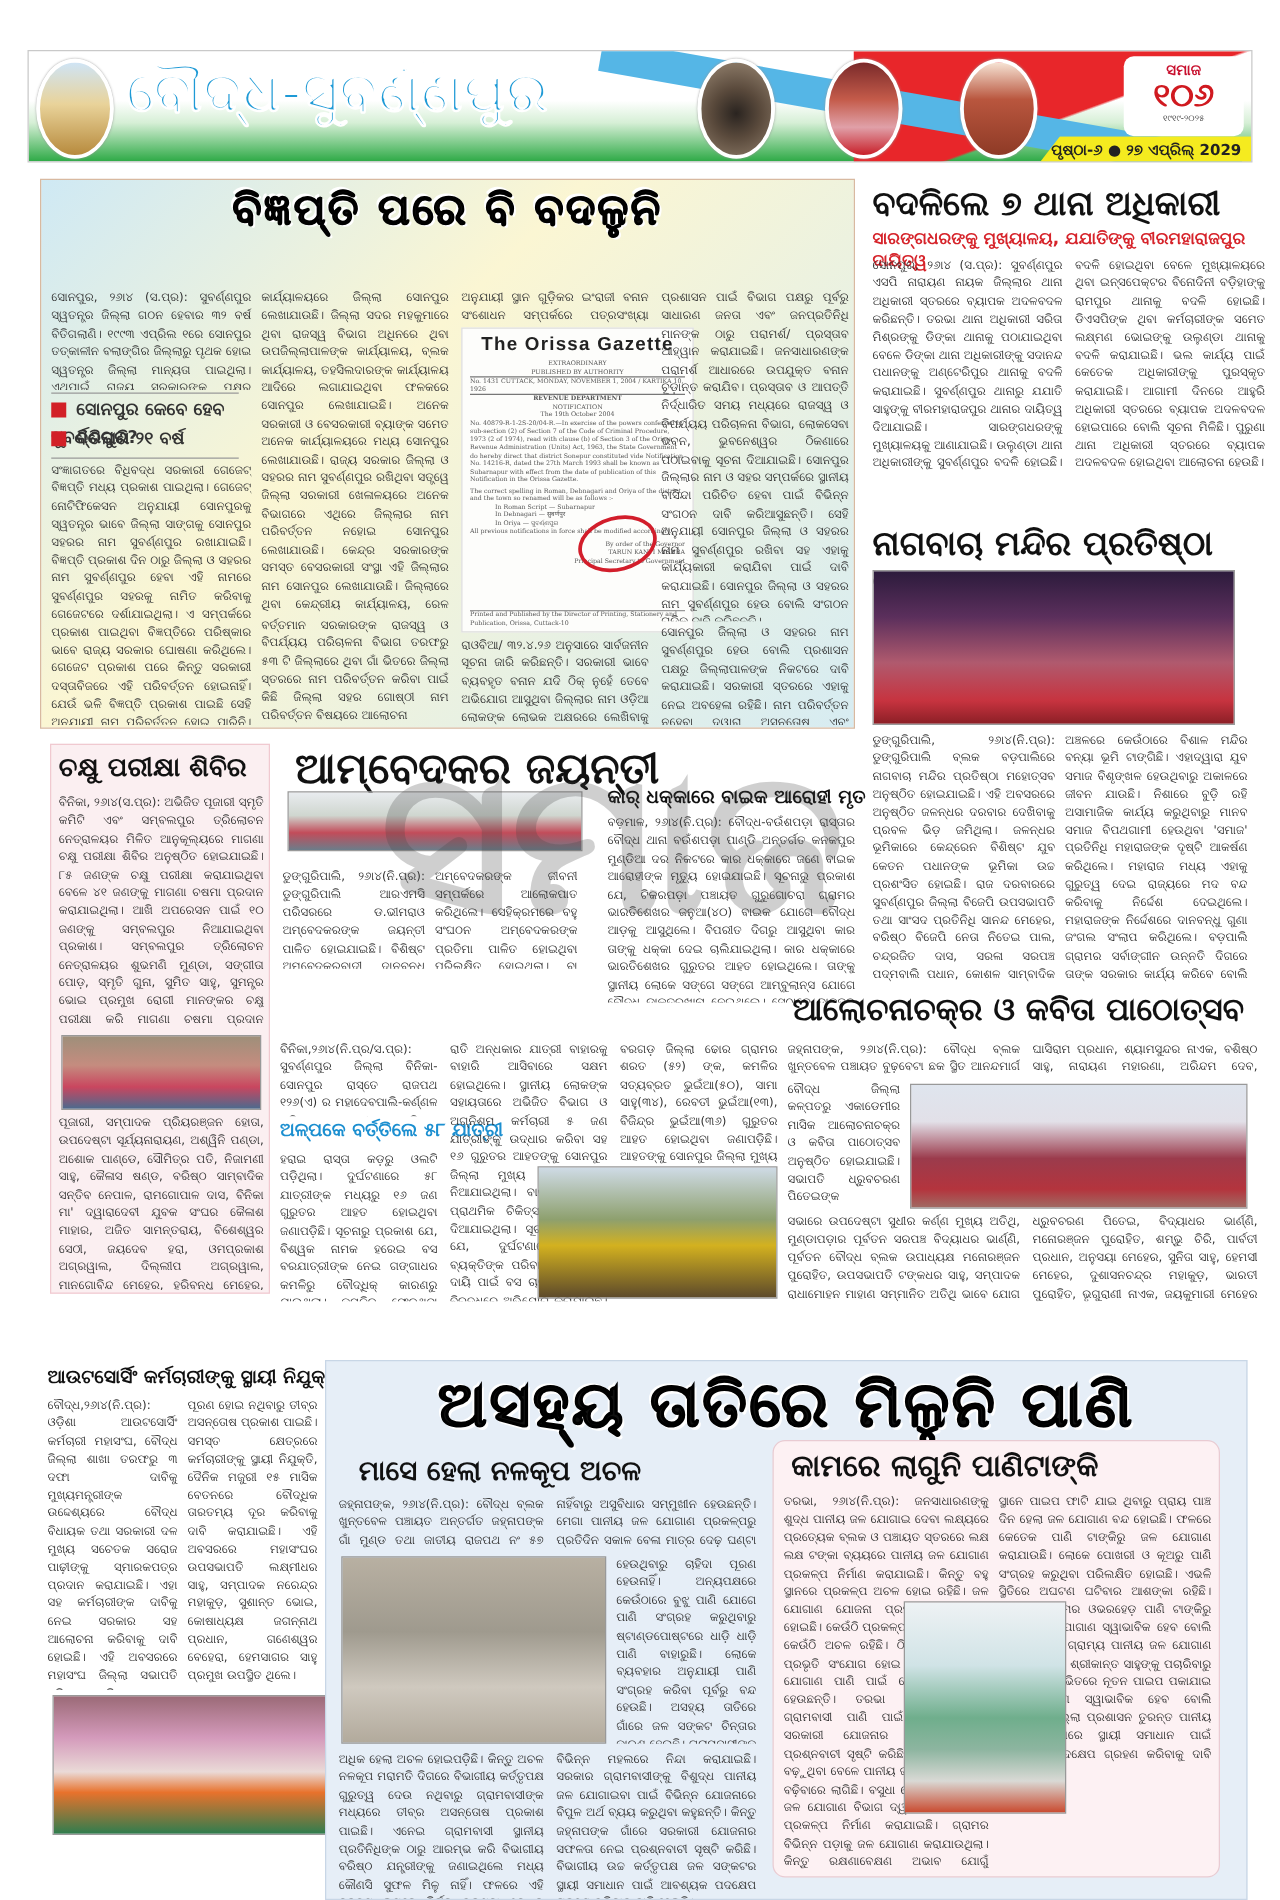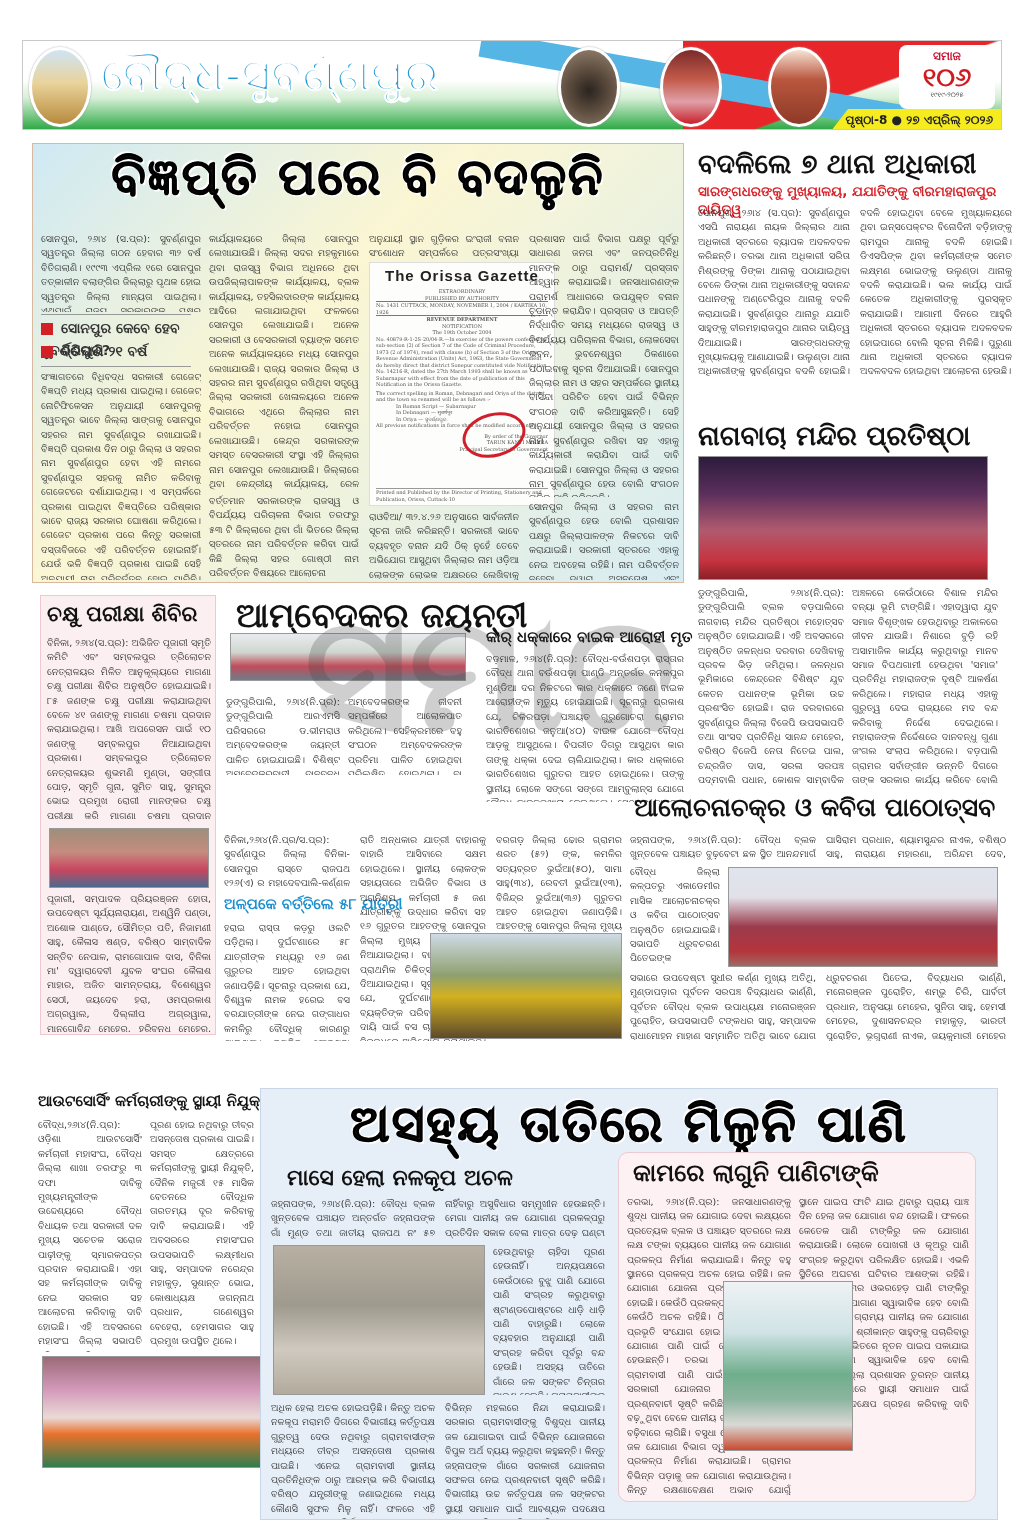--- a/index.html
+++ b/index.html
@@ -15,21 +15,21 @@
   #masthead-title { position:absolute; left:78px; top:8px; font-size:44px; font-weight:normal; color:#1e9ad6; letter-spacing:1px; -webkit-text-stroke:2px #fff; text-shadow: 0 0 0 #1e6fb0; }
   #logo-box { position:absolute; right:6px; top:4px; width:96px; height:64px; background:#fff; border-radius:8px; text-align:center; }
   #logo-box .l1 { font-size:12px; color:#c8102e; font-weight:bold; line-height:14px; margin-top:4px; }
   #logo-box .l2 { font-size:26px; color:#d01a20; font-weight:bold; line-height:28px; }
   #logo-box .l3 { font-size:7px; color:#333; line-height:9px; }
   #page-date { position:absolute; right:0; top:68px; height:22px; width:170px; background:#f5eb1f; font-size:12px; font-weight:bold; line-height:22px; text-align:right; padding-right:8px; clip-path: polygon(10% 0,100% 0,100% 100%,0 100%); }
 
   
   #lead { left: 32px; top: 143px; width: 652px; height: 440px; border:1px solid #d8b9a0;
     background: linear-gradient(135deg, #cfe9f4 0%, #fbf6d3 40%, #d7ecf2 100%); }
-  #lead-title { position:absolute; left:0; top:4px; width:100%; text-align:center; font-size:50px; font-weight:bold; color:#111; letter-spacing:2px; -webkit-text-stroke:1px #000; text-shadow: 2px 2px 0 #fff, -2px -2px 0 #fff; }
+  #lead-title { position:absolute; left:0; top:4px; width:100%; text-align:center; font-size:34px; font-weight:bold; color:#111; letter-spacing:2px; -webkit-text-stroke:1px #000; text-shadow: 2px 2px 0 #fff, -2px -2px 0 #fff; }
   .col { position:absolute; font-size:9.5px; line-height:14.4px; color:#333; text-align:justify; overflow:hidden; }
   .sub-red { font-size:19px; font-weight:bold; color:#333; line-height:26px; }
   .sub-red .sq { display:inline-block; width:12px; height:12px; background:#d22027; margin-right:8px; vertical-align:middle; }
   .hr { position:absolute; height:1px; background:#999; }
   #gazette { position:absolute; left:336px; top:98px; width:186px; height:244px; background:#fdfdfb; border:1px solid #ddd; padding:4px 6px; font-family:"DejaVu Serif", serif; }
   #gazette .gt { font-family:"Liberation Sans", sans-serif; font-size:15px; font-weight:bold; text-align:center; letter-spacing:1px; }
   #gazette .small { font-size:5px; line-height:6.5px; color:#555; }
   #gazette .circle { position:absolute; left:92px; top:150px; width:64px; height:44px; border:3px solid #d21e2b; border-radius:50%; transform:rotate(-15deg); }
 
   
@@ -63,21 +63,21 @@
   <div class="circle-img" style="left:6px;background:linear-gradient(180deg,#cfe4f5 0%,#e9d39a 45%,#b78a3d 100%);"></div>
   <div id="masthead-title">ବୌଦ୍ଧ-ସୁବର୍ଣ୍ଣପୁର</div>
   <div class="circle-img" style="left:535px;background:radial-gradient(circle at 50% 55%,#2a2420 0%,#5a4a3c 40%,#9c8a76 100%);"></div>
   <div class="circle-img" style="left:637px;background:linear-gradient(180deg,#7a2a2a 0%,#c45b4a 40%,#e0a0a8 70%,#c8202a 100%);"></div>
   <div class="circle-img" style="left:745px;background:linear-gradient(180deg,#f6e3d4 0%,#b9563e 40%,#8e3a26 100%);"></div>
   <div id="logo-box">
     <div class="l1">ସମାଜ</div>
     <div class="l2">୧୦୬</div>
     <div class="l3">୧୯୧୯-୨୦୨୫</div>
   </div>
-  <div id="page-date">ପୃଷ୍ଠା-8 ● ୨୭ ଏପ୍ରିଲ୍ ୨୦୨୬</div>
+  <div id="page-date">ପୃଷ୍ଠା-୬ ● ୨୭ ଏପ୍ରିଲ୍ 2029</div>
 </div>
 
 <div id="lead" class="abs">
   <div id="lead-title">ବିଜ୍ଞପ୍ତି ପରେ ବି ବଦଳୁନି</div>
   <div class="col" style="left:8px;top:88px;width:160px;height:80px;">ସୋନପୁର, ୨୬ା୪ (ସ.ପ୍ର): ସୁବର୍ଣ୍ଣପୁର ସ୍ୱତନ୍ତ୍ର ଜିଲ୍ଲା ଗଠନ ହେବାର ୩୨ ବର୍ଷ ବିତିଗଲାଣି। ୧୯୯୩ ଏପ୍ରିଲ ୧ରେ ସୋନପୁର ତତ୍କାଳୀନ ବଲାଙ୍ଗିର ଜିଲ୍ଲାରୁ ପୃଥକ ହୋଇ ସ୍ୱତନ୍ତ୍ର ଜିଲ୍ଲା ମାନ୍ୟତା ପାଇଥିଲା। ଏଥିପାଇଁ ରାଜ୍ୟ ସରକାରଙ୍କ ପକ୍ଷରୁ ନୋଟିଫିକେସନ୍ ନଂ. ୧୦୬୩୮-ଆର୍/୨୬ ୩.୧୯୯୩ ରେ ବିଜ୍ଞପ୍ତି ପ୍ରକାଶ ପାଇଥିଲା। ୨୦୦୪ ଅକ୍ଟୋବର ୧୯ରେ ଏ</div>
   <div class="hr" style="left:8px;top:170px;width:150px;"></div>
   <div class="sub-red abs" style="left:8px;top:173px;width:200px;font-size:14px;line-height:22px;"><span class="sq"></span><span>ସୋନପୁର କେବେ ହେବ ସୁବର୍ଣ୍ଣପୁର?</span></div>
   <div class="sub-red abs" style="left:8px;top:196px;width:200px;font-size:14px;line-height:22px;"><span class="sq"></span><span>ବିତିଲାଣି ୨୧ ବର୍ଷ</span></div>
   <div class="hr" style="left:8px;top:222px;width:150px;"></div>
   <div class="col" style="left:8px;top:226px;width:160px;height:210px;">ସଂଜ୍ଞାଗତରେ ବିଧିବଦ୍ଧ ସରକାରୀ ଗେଜେଟ୍ ବିଜ୍ଞପ୍ତି ମଧ୍ୟ ପ୍ରକାଶ ପାଇଥିଲା। ଗେଜେଟ୍ ନୋଟିଫିକେସନ ଅନୁଯାୟୀ ସୋନପୁରକୁ ସ୍ୱତନ୍ତ୍ର ଭାବେ ଜିଲ୍ଲା ସାଙ୍ଗକୁ ସୋନପୁର ସହରର ନାମ ସୁବର୍ଣ୍ଣପୁର ରଖାଯାଇଛି। ବିଜ୍ଞପ୍ତି ପ୍ରକାଶ ଦିନ ଠାରୁ ଜିଲ୍ଲା ଓ ସହରର ନାମ ସୁବର୍ଣ୍ଣପୁର ହେବା ଏହି ନାମରେ ସୁବର୍ଣ୍ଣପୁର ସହରକୁ ନାମିତ କରିବାକୁ ଗେଜେଟରେ ଦର୍ଶାଯାଇଥିଲା। ଏ ସମ୍ପର୍କରେ ପ୍ରକାଶ ପାଇଥିବା ବିଜ୍ଞପ୍ତିରେ ପରିଷ୍କାର ଭାବେ ରାଜ୍ୟ ସରକାର ଘୋଷଣା କରିଥିଲେ। ଗେଜେଟ ପ୍ରକାଶ ପରେ କିନ୍ତୁ ସରକାରୀ ଦସ୍ତାବିଜରେ ଏହି ପରିବର୍ତ୍ତନ ହୋଇନାହିଁ। ଯେଉଁ ଭଳି ବିଜ୍ଞପ୍ତି ପ୍ରକାଶ ପାଇଛି ସେହି ଅନୁଯାୟୀ ନାମ ପରିବର୍ତ୍ତନ ହୋଇ ପାରିନି। ବର୍ତ୍ତମାନ ମଧ୍ୟ ଅନେକ ସରକାରୀ</div>

